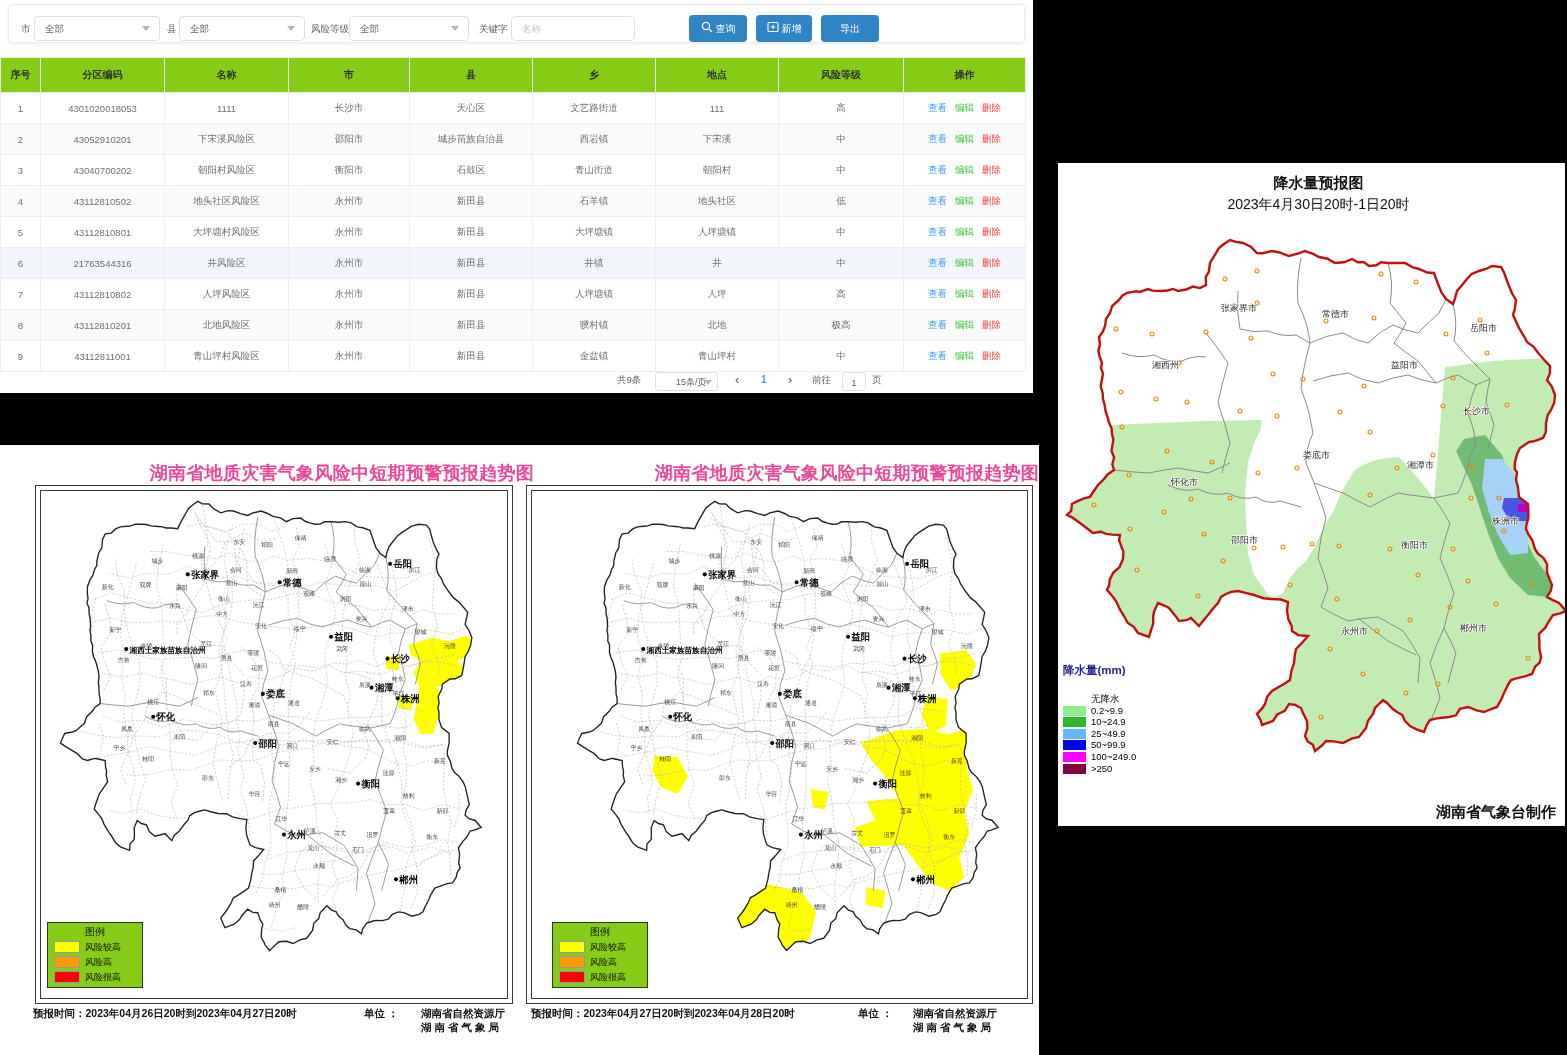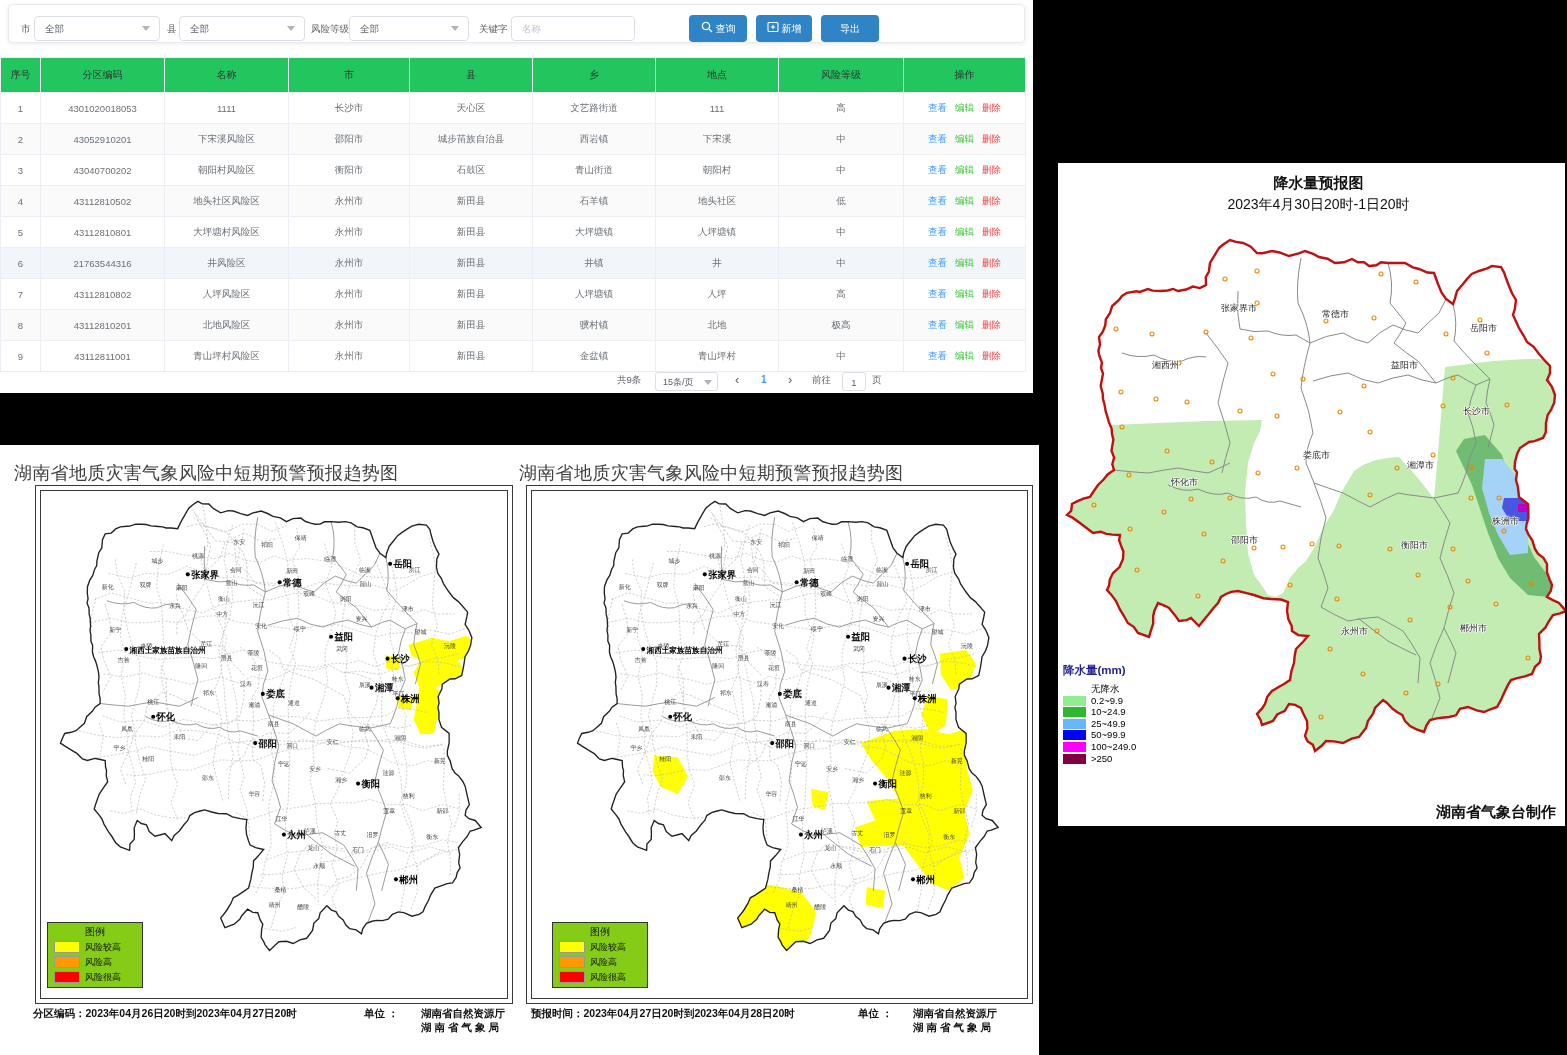--- a/index.html
+++ b/index.html
@@ -10,44 +10,44 @@
 
 #fcard{left:8px;top:4px;width:1017px;height:39px;border:1px solid #e8eaee;border-radius:4px;box-shadow:0 1px 4px rgba(0,0,0,.08)}
 .flab{position:absolute;top:18px;font-size:9.5px;color:#5c6066}
 .sel{position:absolute;top:11px;height:25px;border:1px solid #dcdfe6;border-radius:4px;background:#fff;font-size:9.5px;color:#5c6066;line-height:23px;padding-left:10px}
 .sel:after{content:"";position:absolute;right:9px;top:9px;border:4px solid transparent;border-top:5px solid #b0b4bb}
 .nc:after{display:none}
 .btn{position:absolute;top:10px;height:27px;border-radius:4px;background:#2f84c6;color:#fff;font-size:10px;text-align:center;line-height:27px}
 
 table{border-collapse:collapse;table-layout:fixed;width:1025px;font-size:9.5px;color:#6a7076}
 th,td{border:1px solid #ebeef5;text-align:center;overflow:hidden;white-space:nowrap}
-th{height:35px;color:#303336;font-weight:normal;background:#22c55e;font-size:10px}
+th{height:35px;color:#303336;font-weight:bold;background:#84cc16;font-size:10px}
 td{height:31px;font-weight:normal}
 .lk{margin:0 4px;font-size:9.5px}
 .b{color:#409eff}.g{color:#3fc43b}.r{color:#f54545}
 
 #pag{left:0;top:369px;width:1033px;height:24px;font-size:9.5px;color:#5c6066}
 #pag span{position:absolute;top:5px}
 .pbox{position:absolute;border:1px solid #dcdfe6;border-radius:3px;background:#fff}
 
-.ttl{position:absolute;font-size:18px;font-weight:normal;color:#404040;width:520px;text-align:left;letter-spacing:0.3px}
+.ttl{position:absolute;font-size:18px;font-weight:bold;color:#ec4899;width:520px;text-align:right;letter-spacing:0.3px}
 .frame{position:absolute;border:1px solid #3a3a3a;padding:4px}
 .frame .inner{width:100%;height:100%;border:1px solid #3a3a3a;position:relative}
 .tmsvg{position:absolute;left:0;top:0}
 .leg{position:absolute;width:96px;height:66px;border:1px solid #333;background:#84cc16;font-size:9px;color:#111}
 .leg .t{text-align:center;margin-top:2px;font-size:10px}
 .leg .row{position:relative;height:15px}
 .leg .sw{position:absolute;left:6px;top:2px;width:26px;height:12px;border:0.5px solid #999}
 .leg .lb{position:absolute;left:37px;top:2px}
 .bt{position:absolute;font-size:10.5px;font-weight:bold;color:#111;white-space:nowrap}
 
 #rtitle{left:7px;top:11px;width:507px;text-align:center;font-size:15px;font-weight:bold;color:#111}
 #rsub{left:7px;top:33px;width:507px;text-align:center;font-size:14px;color:#111;font-weight:normal}
 #rleg{left:5px;top:500px;font-size:10px;color:#000}
-#rleg .hd{font-size:11.5px;font-weight:bold;color:#1f1f8f;margin-bottom:6px}
+#rleg .hd{font-size:11.5px;font-weight:bold;color:#1f1f8f;margin-bottom:16px}
 #rleg .rw{position:relative;height:11.6px}
 #rleg .sw{position:absolute;left:0;top:0;width:23px;height:10px}
 #rleg .lb{position:absolute;left:28px;top:-1px;font-size:9.5px}
 #rcredit{left:0px;top:640px;width:498px;text-align:right;font-size:15px;font-weight:bold;color:#111}
 svg text{font-family:"Liberation Sans",sans-serif}
 </style></head>
 <body>
 <svg width="0" height="0" style="position:absolute">
 <defs>
 <path id="hu" d="M161,85 L165.6,81.2 L172.0,77.0 L178.0,78.9 L185.0,80.0 L192.5,83.4 L199.0,90.0 L204.7,90.2 L214.0,88.0 L221.6,89.5 L231.0,93.0 L240.8,90.4 L247.0,88.0 L255.2,90.9 L261.0,94.0 L269.5,95.7 L277.0,100.0 L286.0,99.3 L294.0,96.0 L299.8,99.2 L306.0,99.1 L311.0,103.0 L318.3,102.3 L323.0,99.3 L330.0,100.0 L339.8,99.9 L347.0,100.0 L354.8,104.4 L361.0,106.0 L369.3,109.5 L376.0,110.0 L380.0,121.0 L383.6,129.6 L388.0,136.0 L395.0,141.0 L396.8,136.1 L399.0,128.0 L405.4,120.6 L409.0,116.0 L413.7,111.0 L421.0,108.0 L429.2,105.3 L434.0,103.0 L443.0,104.0 L446.1,109.6 L448.4,116.3 L451.0,123.0 L454.0,130.3 L458.0,137.0 L456.8,146.0 L455.0,152.0 L458.7,160.0 L461.0,165.0 L466.3,173.8 L469.0,179.0 L475.6,183.8 L481.0,191.0 L487.8,198.7 L492.0,203.0 L492.0,210.2 L489.0,217.0 L493.8,223.5 L497.0,232.0 L496.2,239.8 L493.0,247.0 L489.7,251.9 L488.0,260.0 L487.8,269.3 L485.0,275.0 L476.5,278.1 L471.0,279.0 L462.0,285.0 L459.2,290.7 L457.0,299.0 L456.6,306.0 L459.0,309.4 L458.0,317.0 L459.9,323.9 L461.0,334.0 L470.0,341.0 L470.3,346.6 L470.4,355.2 L468.5,361.5 L468.0,366.0 L470.3,371.1 L474.4,377.6 L477.0,386.0 L479.9,390.7 L485.4,394.8 L489.0,401.0 L489.0,409.3 L491.7,416.7 L494.0,422.0 L492.9,427.6 L489.0,434.0 L494.9,437.1 L501.0,440.0 L508.0,448.0 L502.0,450.3 L495.0,452.0 L490.5,458.8 L487.3,464.7 L481.0,471.0 L481.4,479.5 L481.4,485.6 L483.0,494.0 L481.7,499.7 L477.2,503.6 L474.0,511.0 L466.7,513.3 L458.3,515.4 L453.0,517.0 L450.0,521.9 L446.0,530.0 L443.0,536.9 L439.0,544.0 L433.1,546.0 L426.0,549.0 L418.7,547.4 L410.0,544.0 L401.9,545.8 L398.0,552.3 L391.0,554.0 L383.8,554.8 L378.7,555.4 L372.0,557.0 L368.5,562.3 L366.0,569.0 L358.5,566.3 L352.0,563.0 L346.9,557.9 L344.3,552.0 L339.0,549.0 L334.6,545.8 L329.0,540.0 L325.0,537.0 L317.0,545.0 L315.1,550.7 L309.9,558.1 L308.0,565.0 L301.0,574.0 L293.7,575.6 L285.0,580.0 L275.9,578.4 L268.0,578.0 L263.7,582.8 L257.0,588.0 L254.9,581.8 L249.7,578.5 L247.0,573.0 L249.4,565.3 L249.0,558.0 L245.0,550.1 L243.0,545.0 L237.1,541.9 L231.0,541.0 L226.8,547.9 L219.2,551.5 L215.0,558.0 L204.0,562.0 L202.6,557.0 L199.0,551.0 L204.1,545.4 L207.0,541.0 L209.2,533.8 L214.0,528.0 L221.1,523.7 L226.0,521.0 L232.0,517.0 L233.4,508.2 L236.0,500.0 L236.7,492.7 L238.0,486.0 L245.5,478.3 L250.0,473.0 L240.2,472.1 L234.0,468.0 L233.7,463.1 L230.4,456.3 L229.0,448.0 L230.0,439.0 L223.0,436.5 L213.0,436.0 L205.4,435.2 L196.0,432.0 L188.6,430.1 L180.0,428.0 L173.2,428.9 L168.0,431.0 L163.0,433.9 L160.0,440.0 L155.3,445.2 L150.0,452.0 L146.6,455.9 L141.0,463.0 L133.0,455.0 L128.5,457.2 L121.0,458.0 L117.5,452.9 L111.0,445.0 L106.9,442.8 L100.0,440.0 L96.4,447.7 L95.2,452.9 L95.2,460.5 L92.5,468.8 L91.0,474.0 L80.0,470.0 L75.7,463.8 L69.8,460.0 L66.0,453.0 L61.9,446.5 L58.0,438.0 L53.0,431.4 L49.0,427.0 L51.1,422.5 L51.8,416.7 L55.0,410.0 L61.5,404.1 L65.0,396.0 L65.4,388.2 L64.0,385.3 L61.1,377.2 L62.0,372.0 L54.4,371.6 L48.2,370.9 L42.7,368.7 L35.0,370.0 L26.9,363.7 L22.0,360.0 L14.1,354.4 L9.0,352.0 L13.2,347.8 L14.0,341.0 L18.5,338.7 L25.3,335.7 L32.0,334.0 L35.5,328.5 L40.0,322.0 L45.6,316.5 L49.6,311.4 L56.0,307.0 L54.3,301.2 L56.1,294.6 L53.5,287.8 L54.2,283.4 L55.4,276.6 L54.0,271.0 L53.6,265.6 L50.8,258.9 L49.5,254.2 L47.7,248.4 L46.4,240.9 L45.0,236.0 L44.7,230.5 L42.7,223.3 L43.5,218.8 L45.0,210.7 L43.0,205.0 L44.0,199.8 L41.3,192.5 L40.4,187.5 L42.0,181.6 L41.0,174.0 L44.8,168.6 L47.3,162.2 L47.8,156.3 L52.0,150.0 L54.2,143.0 L61.0,137.0 L64.0,133.0 L69.0,129.8 L78.4,128.3 L81.8,129.0 L90.0,126.0 L94.6,127.6 L102.6,128.0 L109.6,127.5 L115.1,125.9 L120.0,128.0 L128.0,126.5 L134.8,123.6 L141.9,125.1 L148.0,122.0 L147.8,114.0 L150.9,108.5 L152.0,100.0 Z"></path>
@@ -240,21 +240,21 @@
           <td>新田县</td>
           <td>金盆镇</td>
           <td>青山坪村</td>
           <td>中</td>
           <td><span class="lk b">查看</span><span class="lk g">编辑</span><span class="lk r">删除</span></td>
         </tr>
   </tbody>
     </table>
   <div id="pag" class="abs">
     <span style="left:617px">共9条</span>
-    <span class="pbox" style="left:655px;top:3px;width:63px;height:19px;font-size:9px;line-height:19px;padding-left:7px">15条/页 <svg width="8" height="6" viewBox="0 0 8 6" style="position:absolute;right:5px;top:7px">
+    <span class="pbox" style="left:655px;top:3px;width:63px;height:19px;font-size:9px;line-height:19px;padding-left:20px">15条/页 <svg width="8" height="6" viewBox="0 0 8 6" style="position:absolute;right:5px;top:7px">
           <path d="M0,0 L4,5 8,0" fill="#b0b4bb"></path>
         </svg></span>
     <span style="left:735px;color:#5c6066;font-size:13px;top:3px">‹</span>
     <span style="left:761px;color:#409eff;font-weight:bold;font-size:10px">1</span>
     <span style="left:788px;color:#5c6066;font-size:13px;top:3px">›</span>
     <span style="left:812px">前往</span>
     <span class="pbox" style="left:842px;top:3px;width:24px;height:19px;text-align:center;line-height:19px">1</span>
     <span style="left:872px">页</span>
   </div>
 </div>
@@ -468,21 +468,21 @@
       </div>
     <div class="row">
         <span class="sw" style="background:#ff9900"></span>
         <span class="lb">风险高</span>
       </div>
     <div class="row">
         <span class="sw" style="background:#ff0000"></span>
         <span class="lb">风险很高</span>
       </div>
   </div>
-  <div class="bt" style="left:33px;top:562px">分区编码：2023年04月26日20时到2023年04月27日20时</div>
+  <div class="bt" style="left:33px;top:562px">预报时间：2023年04月26日20时到2023年04月27日20时</div>
   <div class="bt" style="left:364px;top:562px">单位 ：</div>
   <div class="bt" style="left:421px;top:562px">湖南省自然资源厅</div>
   <div class="bt" style="left:421px;top:576px;letter-spacing:3px">湖南省气象局</div>
 
   <div class="ttl" style="left:519px;top:16px">湖南省地质灾害气象风险中短期预警预报趋势图</div>
   <div class="frame" style="left:526px;top:40px;width:507px;height:519px">
       <div class="inner"></div>
     </div>
   <svg class="tmsvg" width="468" height="509" viewBox="0 0 468 509" style="left:557px;top:45px">
     <g transform="translate(12.9,-56.3) scale(0.843,0.879)">

